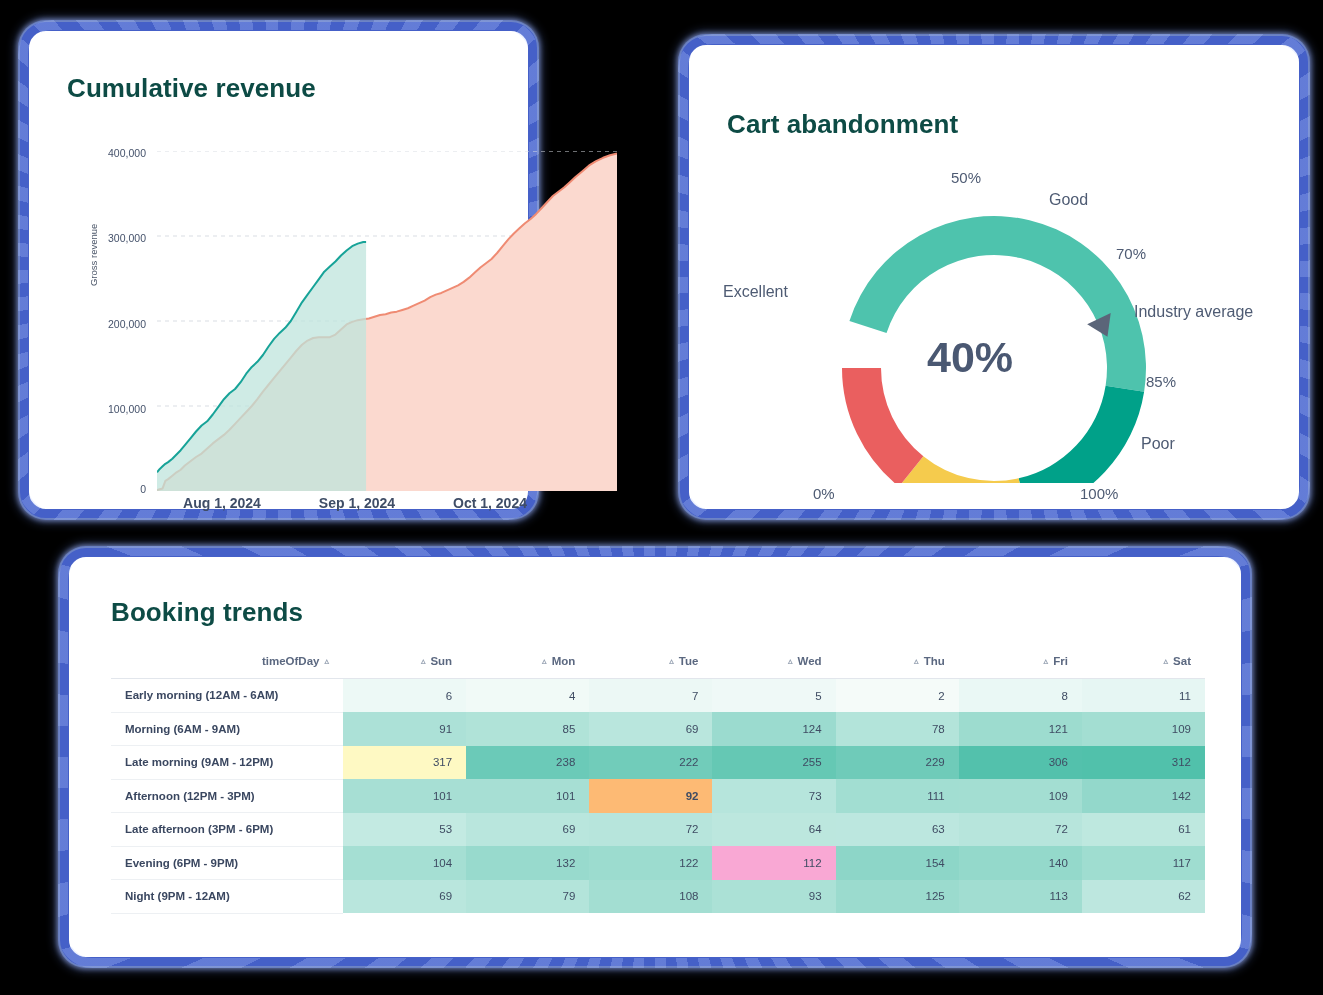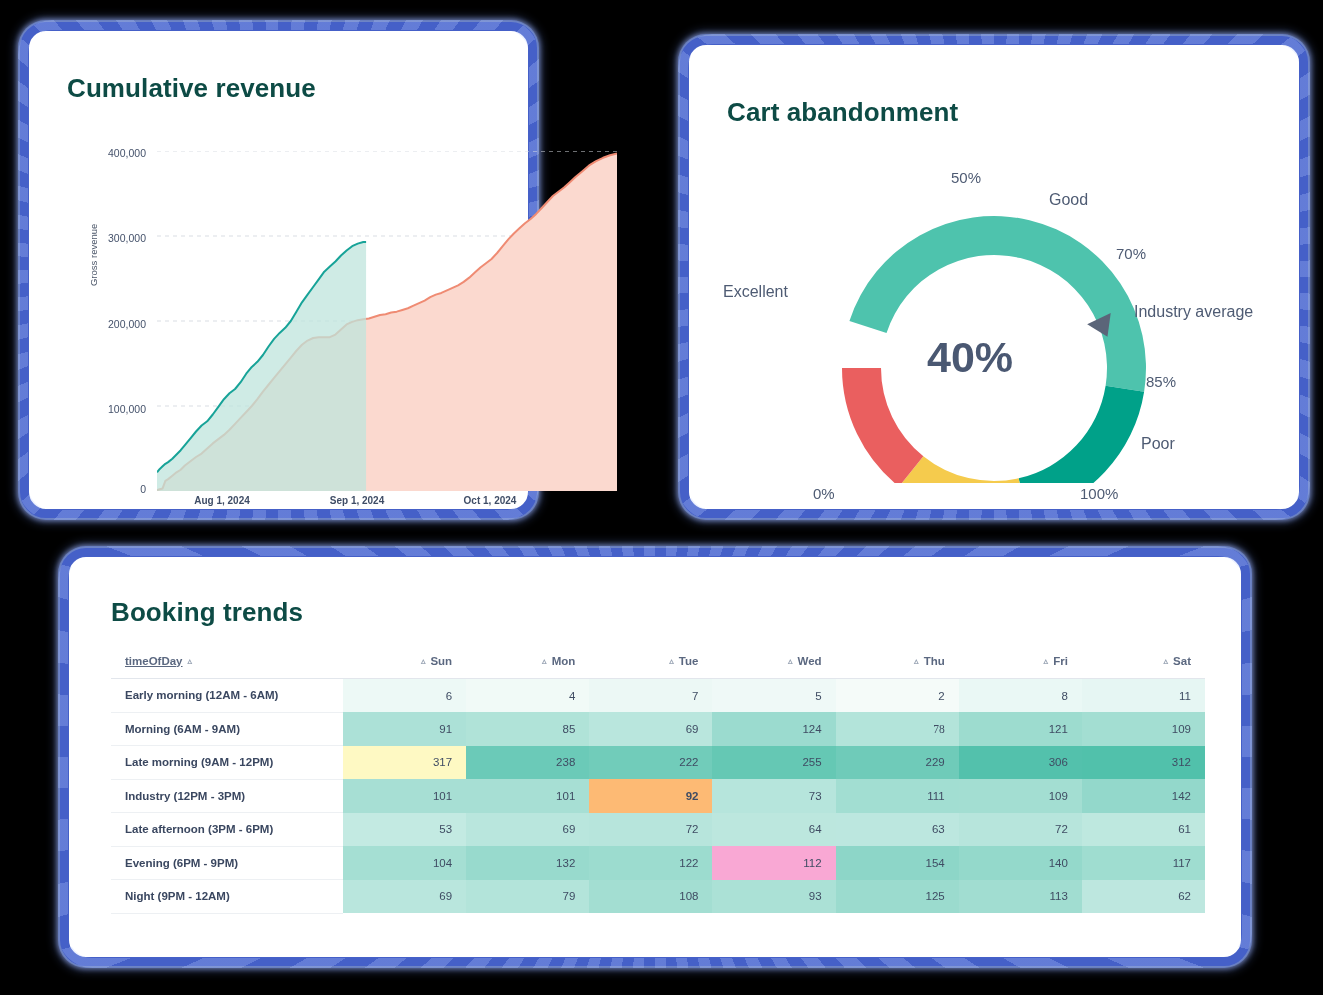--- a/index.html
+++ b/index.html
@@ -51,21 +51,21 @@
   #card-bookings  { left: 60px;  top: 548px; width: 1190px; height: 418px; }
 
   .card-title {
     color: #0d4b45;
     font-size: 26px;
     font-weight: 600;
     letter-spacing: .1px;
     margin: 0;
   }
   #card-revenue  .card-title { position:absolute; left: 38px; top: 42px; }
-  #card-gauge    .card-title { position:absolute; left: 38px; top: 52px; text-align: right; }
+  #card-gauge    .card-title { position:absolute; left: 38px; top: 64px; text-align: right; }
   #card-bookings .card-title { position:absolute; left: 42px; top: 40px; }
 
   
   .chart-wrap { position: absolute; left: 3px; top: 0; width: 100%; height: 100%; }
   .axis-label-y {
     position: absolute;
     left: 56px; top: 255px;
     transform: rotate(-90deg);
     transform-origin: left top;
     font-size: 9.5px;
@@ -76,21 +76,21 @@
     position: absolute;
     right: 0;
     font-size: 10.5px;
     color: #45526b;
     text-align: right;
     white-space: nowrap;
   }
   .ytick-holder { position: absolute; left: 46px; width: 68px; }
   .xtick {
     position: absolute;
-    font-size: 10px;
+    font-size: 14px;
     color: #3f4d66;
     font-weight: 600;
     white-space: nowrap;
     transform: translateX(-50%);
   }
 
   
   .gauge-label {
     position: absolute;
     font-size: 16px;
@@ -126,23 +126,22 @@
     font-size: 11.5px;
     font-weight: 600;
     color: #5b6880;
     padding: 0 14px 11px 14px;
     border-bottom: 1px solid #e2e6ec;
     text-align: right;
     white-space: nowrap;
     vertical-align: bottom;
   }
   table.bookings th.first {
-    text-align: left;
+    text-align: right;
     width: 232px;
-    text-decoration: underline;
   }
   table.bookings td {
     font-size: 11.5px;
     color: #3f4c63;
     padding: 0 14px;
     height: 33.5px;
     text-align: right;
     white-space: nowrap;
   }
   table.bookings td.first {
@@ -272,36 +271,36 @@
               <td style="background: rgb(245, 251, 249);">2</td>
               <td style="background: rgb(234, 248, 245);">8</td>
               <td style="background: rgb(230, 246, 243);">11</td>
             </tr>
             <tr>
               <td class="first">Morning (6AM - 9AM)</td>
               <td style="background: rgb(172, 225, 215);">91</td>
               <td style="background: rgb(176, 227, 216); text-align: right;">85</td>
               <td style="background: rgb(185, 230, 221);">69</td>
               <td style="background: rgb(155, 219, 207);">124</td>
-              <td style="background: rgb(179, 228, 218); font-family: Liberation Serif, serif;">78</td>
+              <td style="background: rgb(179, 228, 218);">78</td>
               <td style="background: rgb(157, 220, 207);">121</td>
               <td style="background: rgb(163, 222, 210);">109</td>
             </tr>
             <tr>
               <td class="first">Late morning (9AM - 12PM)</td>
               <td style="background: #fef9c3;">317</td>
               <td style="background: rgb(107, 202, 184);">238</td>
               <td style="background: rgb(113, 204, 186);">222</td>
               <td style="background: rgb(101, 200, 180);">255</td>
               <td style="background: rgb(111, 203, 185);">229</td>
               <td style="background: rgb(83, 193, 172);">306</td>
               <td style="background: rgb(81, 193, 171);">312</td>
             </tr>
             <tr>
-              <td class="first">Industry (12PM - 3PM)</td>
+              <td class="first">Afternoon (12PM - 3PM)</td>
               <td style="background: rgb(167, 223, 212);">101</td>
               <td style="background: rgb(167, 223, 212);">101</td>
               <td style="background: #fdba74; font-weight: bold;">92</td>
               <td style="background: rgb(182, 229, 220);">73</td>
               <td style="background: rgb(162, 222, 210);">111</td>
               <td style="background: rgb(163, 222, 210);">109</td>
               <td style="background: rgb(147, 216, 203);">142</td>
             </tr>
             <tr>
               <td class="first">Late afternoon (3PM - 6PM)</td>

